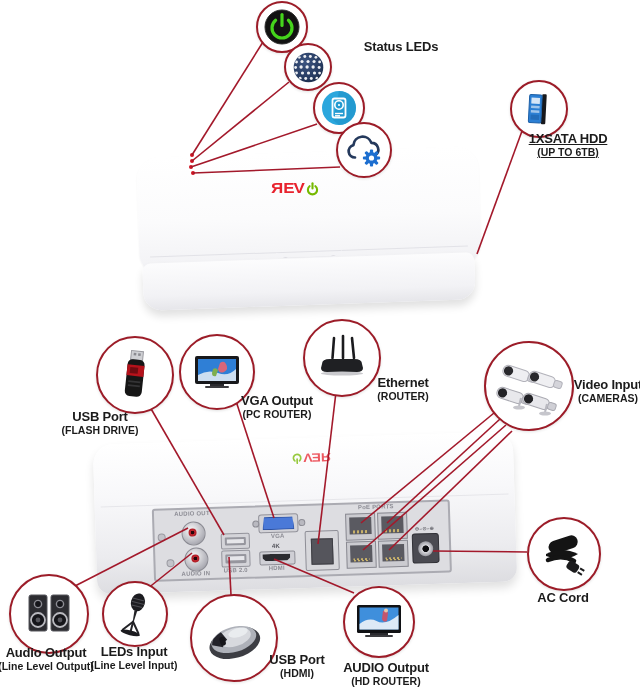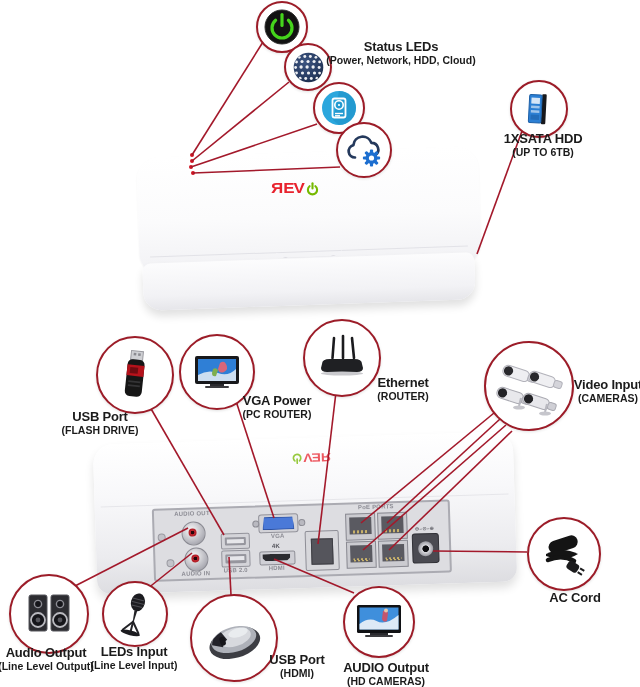--- a/index.html
+++ b/index.html
@@ -264,23 +264,22 @@
         <rect x="14" y="11" width="8.5" height="6" fill="#e9f2fb" opacity=".9"></rect>
         <rect x="14" y="19" width="8.5" height="2.4" fill="#bcd6f0" opacity=".8"></rect>
         <rect x="14" y="23.5" width="8.5" height="2.4" fill="#bcd6f0" opacity=".8"></rect>
         <rect x="14" y="28" width="8.5" height="5" fill="#1d5fa6" opacity=".6"></rect>
       </g>
     </svg>
   </div>
 
   <div class="label" style="left:401px;top:40px;">
     <div class="t">Status LEDs</div>
-    <div class="s">(Power, Network, HDD, Cloud)</div>
-  </div>
-  <div class="label" style="left:543px;top:132px;">
+  </div>
+  <div class="label" style="left:568px;top:132px;text-decoration:underline;">
     <div class="t">1XSATA HDD</div>
     <div class="s">(UP TO 6TB)</div>
   </div>
 
   <div class="circle" style="left:96px;top:336px;width:74px;height:74px;">
     <svg width="60" height="60" viewBox="0 0 60 60">
       <g transform="rotate(6 30 30)">
         <rect x="24" y="6" width="12" height="9" fill="#cfd0d4" stroke="#9a9aa0"></rect>
         <rect x="26.5" y="8" width="2.6" height="2.6" fill="#8a8a90"></rect>
         <rect x="31" y="8" width="2.6" height="2.6" fill="#8a8a90"></rect>
@@ -423,21 +422,21 @@
         </g>
       </g>
     </svg>
   </div>
 
   <div class="label" style="left:100px;top:410px;">
     <div class="t">USB Port</div>
     <div class="s">(FLASH DRIVE)</div>
   </div>
   <div class="label" style="left:277px;top:394px;">
-    <div class="t">VGA Power</div>
+    <div class="t">VGA Output</div>
     <div class="s">(PC ROUTER)</div>
   </div>
   <div class="label" style="left:403px;top:376px;">
     <div class="t">Ethernet</div>
     <div class="s">(ROUTER)</div>
   </div>
   <div class="label" style="left:608px;top:378px;">
     <div class="t">Video Input</div>
     <div class="s">(CAMERAS)</div>
   </div>
@@ -448,19 +447,19 @@
   <div class="label" style="left:134px;top:645px;">
     <div class="t">LEDs Input</div>
     <div class="s">(Line Level Input)</div>
   </div>
   <div class="label" style="left:297px;top:653px;">
     <div class="t">USB Port</div>
     <div class="s">(HDMI)</div>
   </div>
   <div class="label" style="left:386px;top:661px;">
     <div class="t">AUDIO Output</div>
-    <div class="s">(HD CAMERAS)</div>
-  </div>
-  <div class="label" style="left:563px;top:591px;margin-left:12px;">
+    <div class="s">(HD ROUTER)</div>
+  </div>
+  <div class="label" style="left:563px;top:591px;">
     <div class="t">AC Cord</div>
   </div>
 
 </div>
 
 </body></html>

